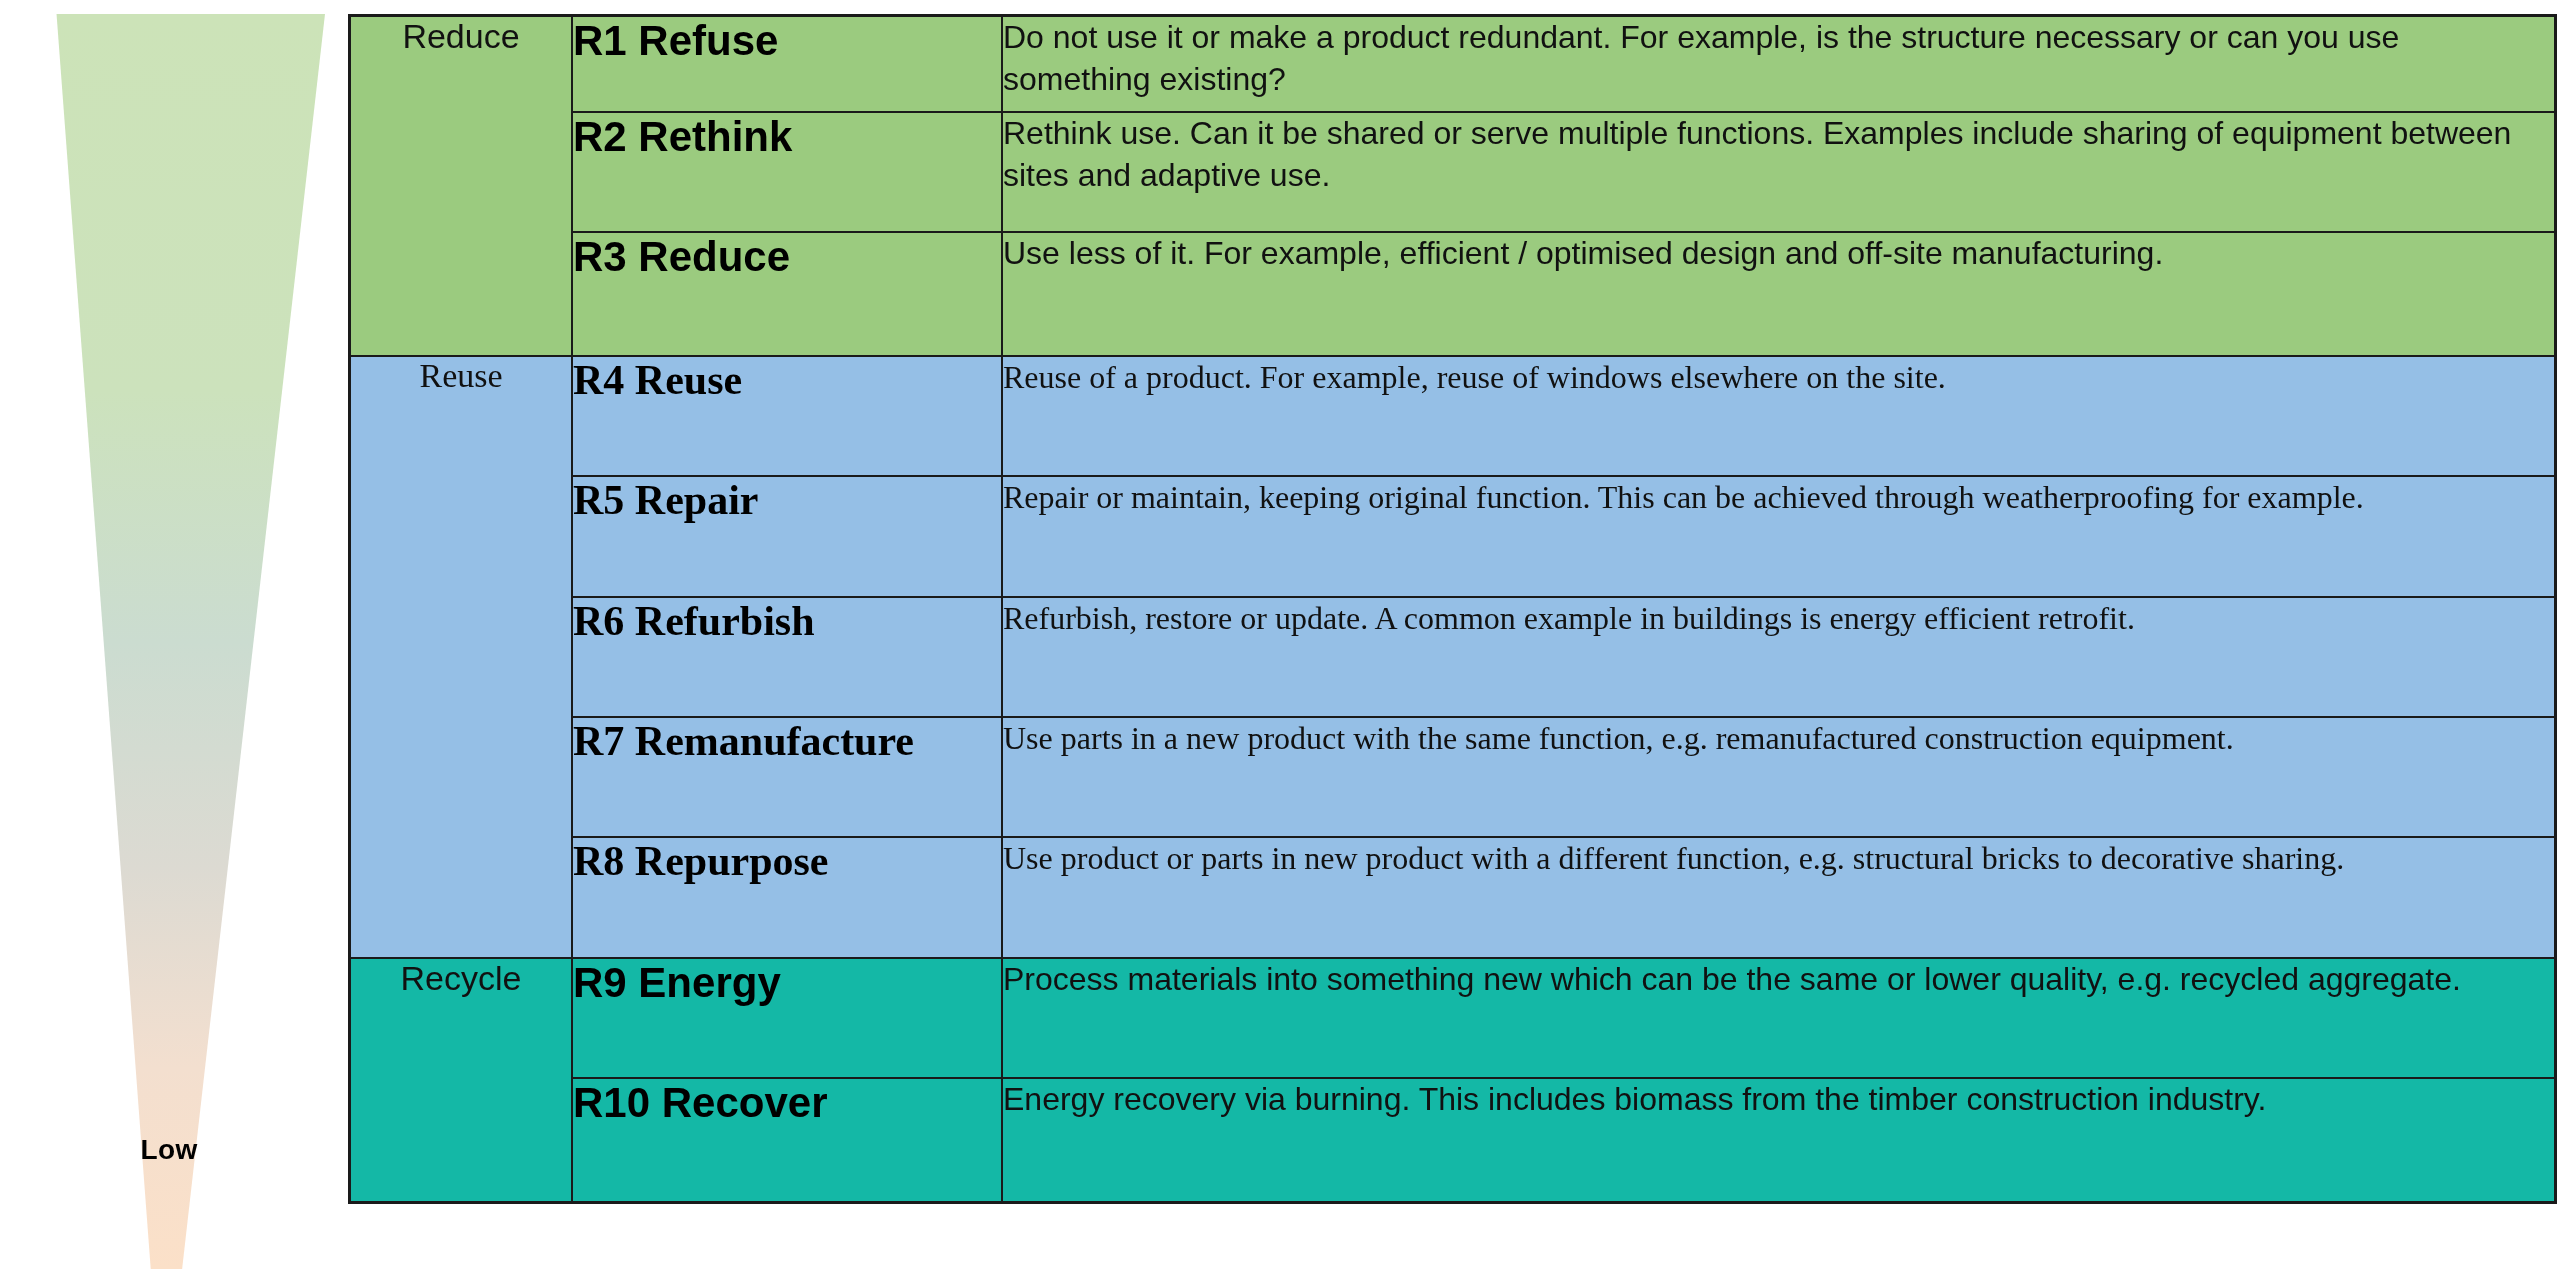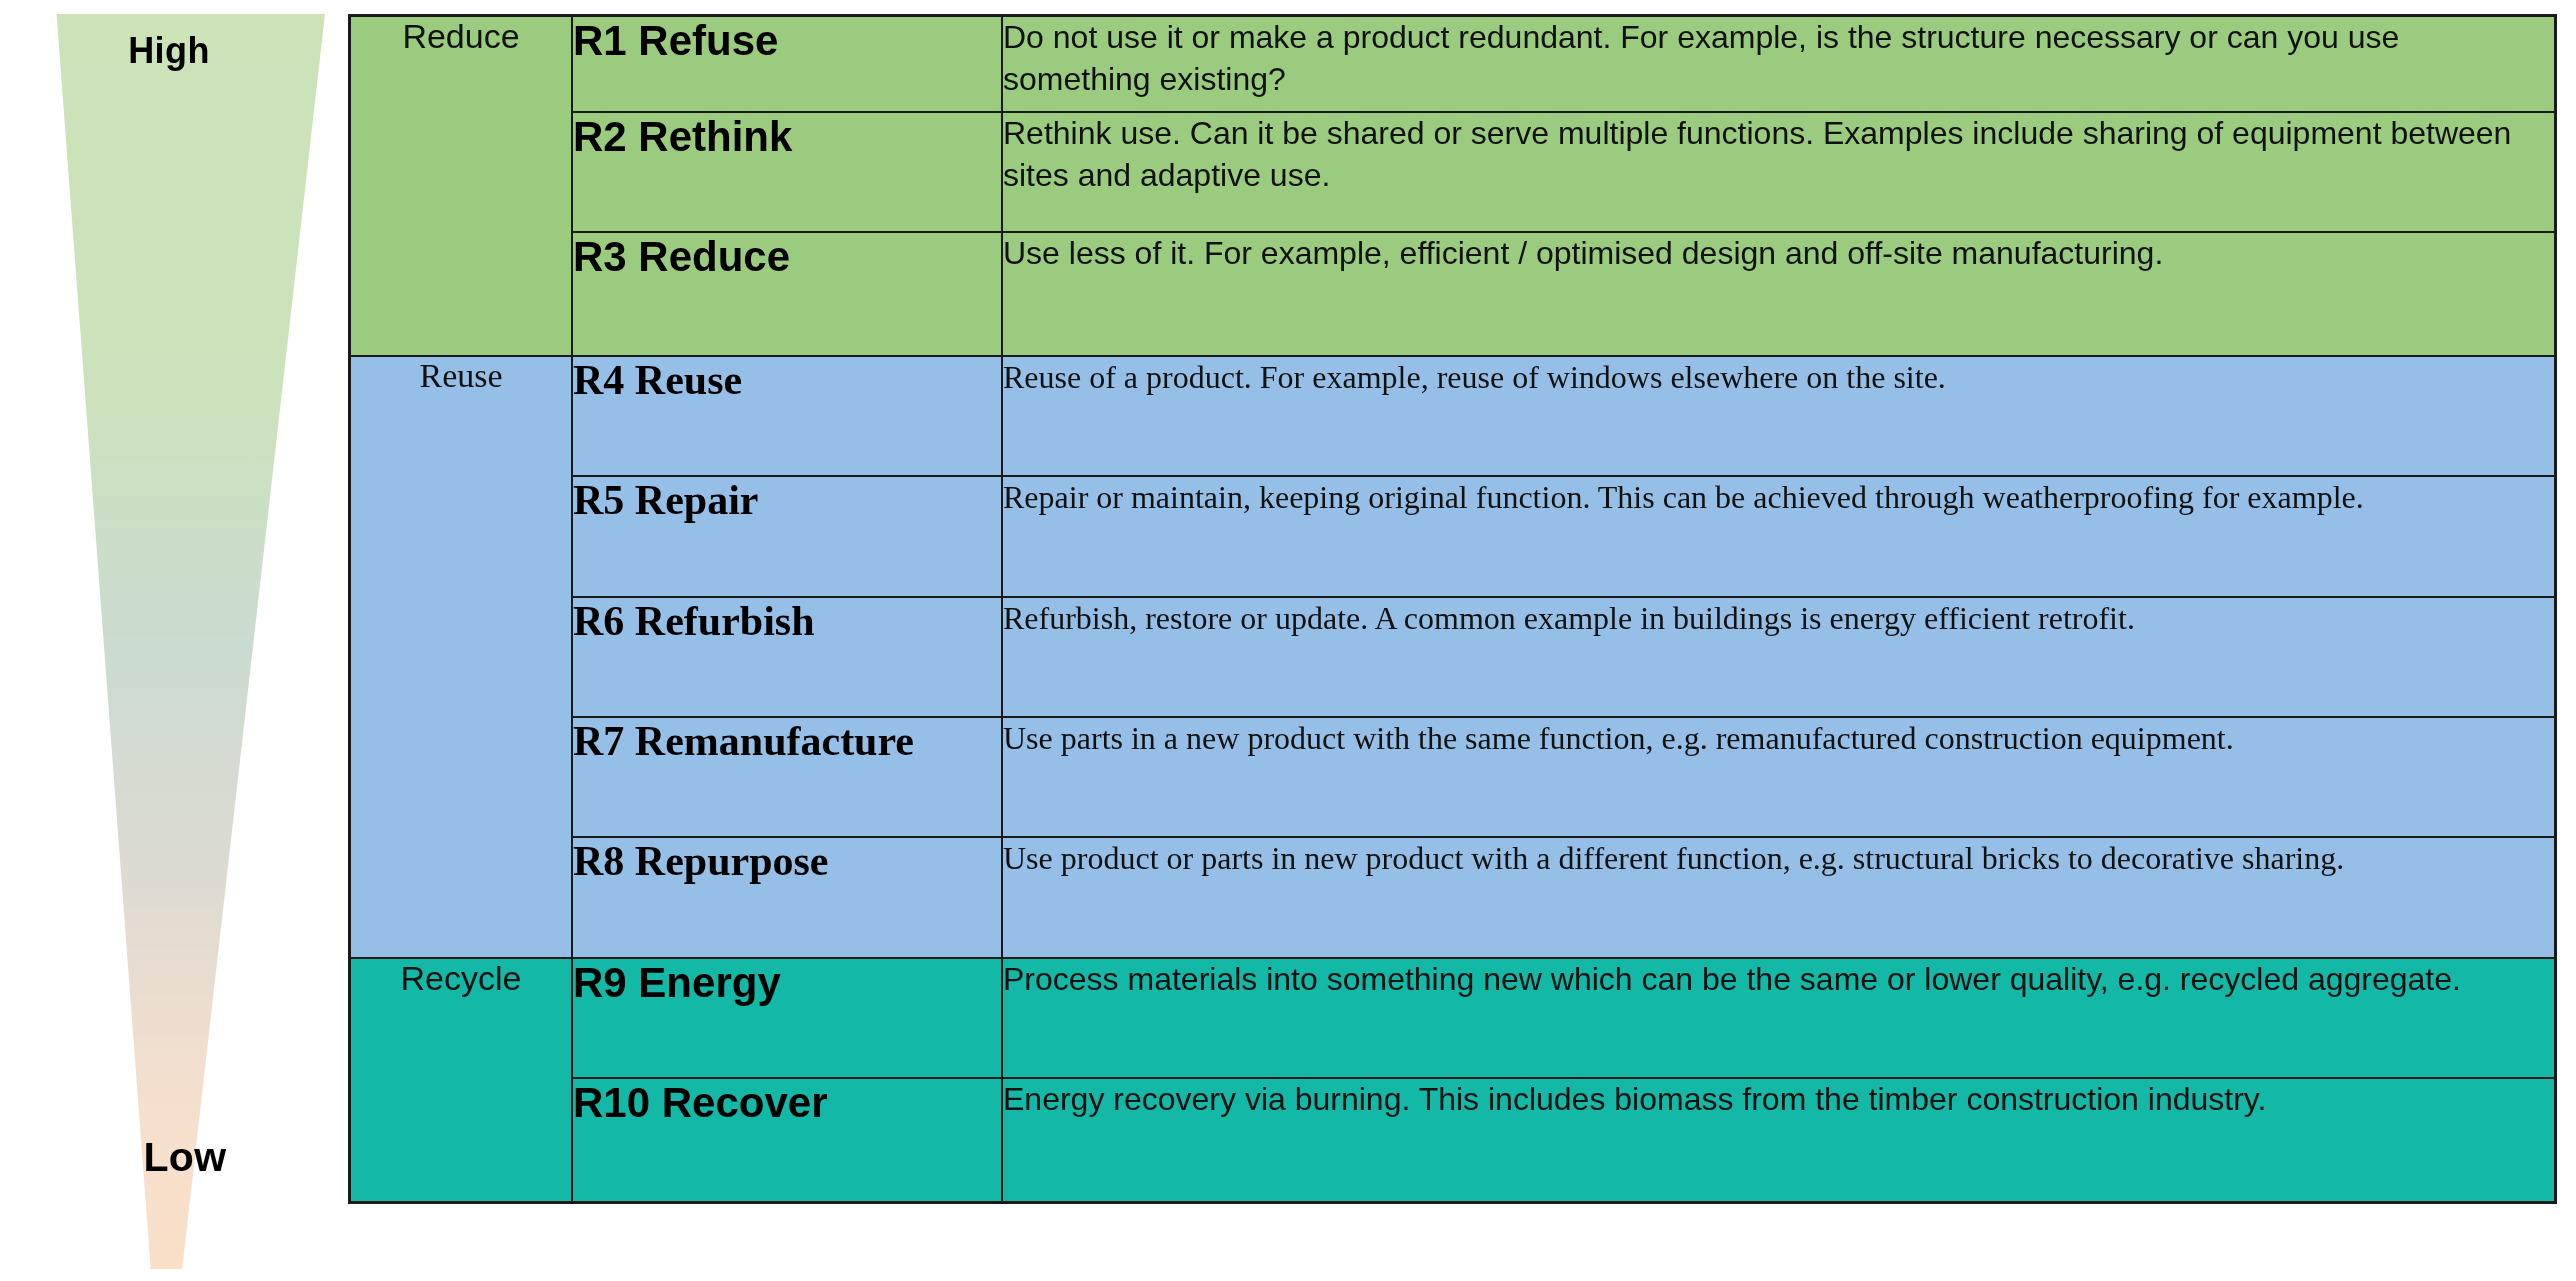--- a/index.html
+++ b/index.html
@@ -36,25 +36,25 @@
     top: 30px;
     width: 338px;
     text-align: center;
     font-size: 36px;
     font-weight: bold;
     color: #000000;
     letter-spacing: 0.4px;
   }
   #funnel-label-low {
     position: absolute;
-    left: 16px;
+    left: 0;
     top: 1134px;
     width: 338px;
     text-align: center;
-    font-size: 41px;
+    font-size: 28px;
     font-weight: bold;
     color: #000000;
     letter-spacing: 0.4px;
   }
 
   
   #r-table {
     position: absolute;
     left: 348px;
     top: 14px;
@@ -121,21 +121,20 @@
         <stop offset="30%" stop-color="#CCE2BC"></stop>
         <stop offset="50%" stop-color="#CBDCD0"></stop>
         <stop offset="68%" stop-color="#DCDAD2"></stop>
         <stop offset="84%" stop-color="#F3DFCF"></stop>
         <stop offset="100%" stop-color="#FBE0C8"></stop>
       </linearGradient>
     </defs>
     <polygon points="58,0 400,0 218,1598 178,1598" fill="url(#funnelGrad)"></polygon>
   </svg>
 
-  <div id="funnel-label-high">High</div>
 
   <div id="funnel-label-low">Low</div>
 </div>
 
 <table id="r-table">
   <tbody>
 
     <tr class="band-reduce h-r1">
       <td class="cat-cell" rowspan="3">Reduce</td>
       <td class="name-cell">R1 Refuse</td>

